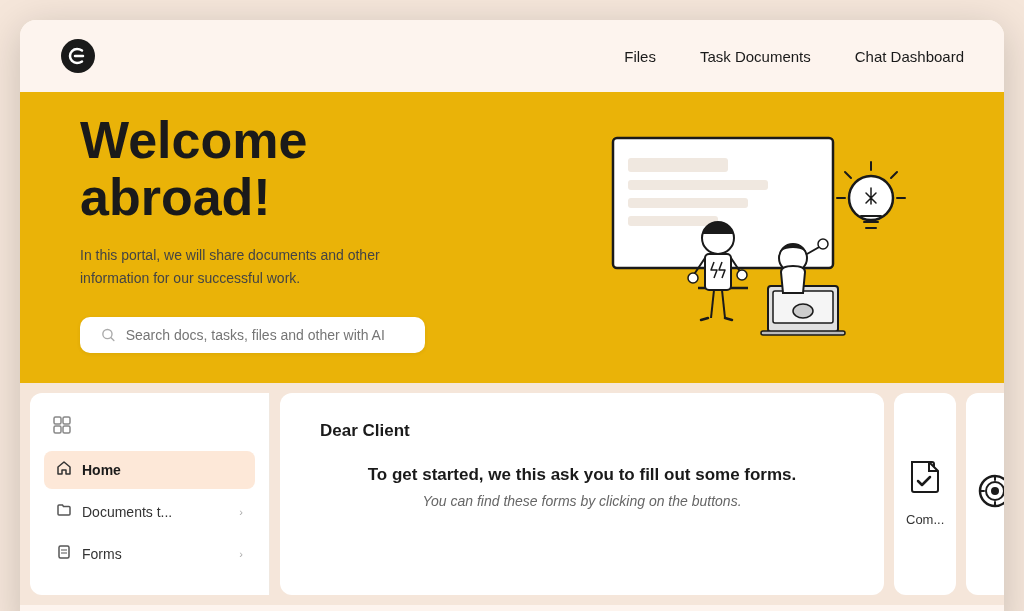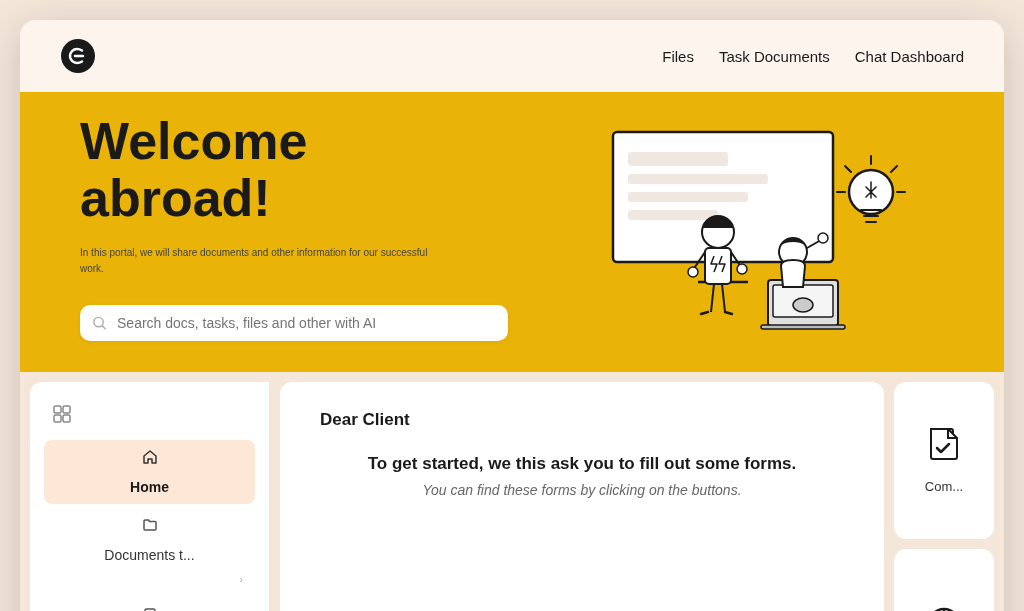--- a/index.html
+++ b/index.html
@@ -35,21 +35,21 @@
       display: flex;
       align-items: center;
       justify-content: center;
     }
     .navbar-logo svg {
       width: 36px;
       height: 36px;
     }
     .navbar-links {
       display: flex;
-      gap: 25px;
+      gap: 44px;
       align-items: center;
     }
     .navbar-links a {
       text-decoration: none;
       color: #1a1a1a;
       font-size: 15px;
       font-weight: 500;
       cursor: pointer;
     }
 
@@ -66,33 +66,33 @@
       max-width: 420px;
     }
     .hero-title {
       font-size: 52px;
       font-weight: 800;
       line-height: 1.1;
       color: #1a1a1a;
       margin-bottom: 18px;
     }
     .hero-subtitle {
-      font-size: 10px;
+      font-size: 14px;
       color: #444;
       line-height: 1.6;
       margin-bottom: 28px;
       max-width: 360px;
     }
     .search-bar {
       display: flex;
       background: #fff;
       border-radius: 10px;
-      padding: 10px 12px;
+      padding: 10px 21px;
       gap: 10px;
-      width: 428px;
+      width: 345px;
       box-shadow: 0 1px 4px rgba(0,0,0,0.07);
     }
     .search-bar input {
       border: none;
       outline: none;
       font-size: 14px;
       color: #888;
       background: transparent;
       width: 100%;
     }
@@ -136,21 +136,20 @@
       display: flex;
       align-items: center;
       gap: 10px;
       padding: 9px 12px;
       border-radius: 8px;
       font-size: 14px;
       font-weight: 500;
       color: #333;
       margin-bottom: 4px;
       cursor: pointer;
-      flex-direction: column;
     }
     .sidebar-item.active {
       background: #fde8d8;
       color: #1a1a1a;
       font-weight: 600;
     }
     .sidebar-item .chevron {
       margin-left: auto;
       font-size: 11px;
       color: #aaa;
@@ -185,21 +184,21 @@
       font-size: 14px;
       color: #666;
       text-align: center;
       font-style: italic;
     }
 
     
     .right-panel {
       width: 110px;
       display: flex;
-      flex-direction: column;
+      flex-direction: row;
       gap: 10px;
       padding: 10px 10px 10px 0;
       flex-shrink: 0;
     }
     .right-card {
       background: #fff;
       border-radius: 12px;
       padding: 16px 12px;
       display: flex;
       flex-direction: column;

